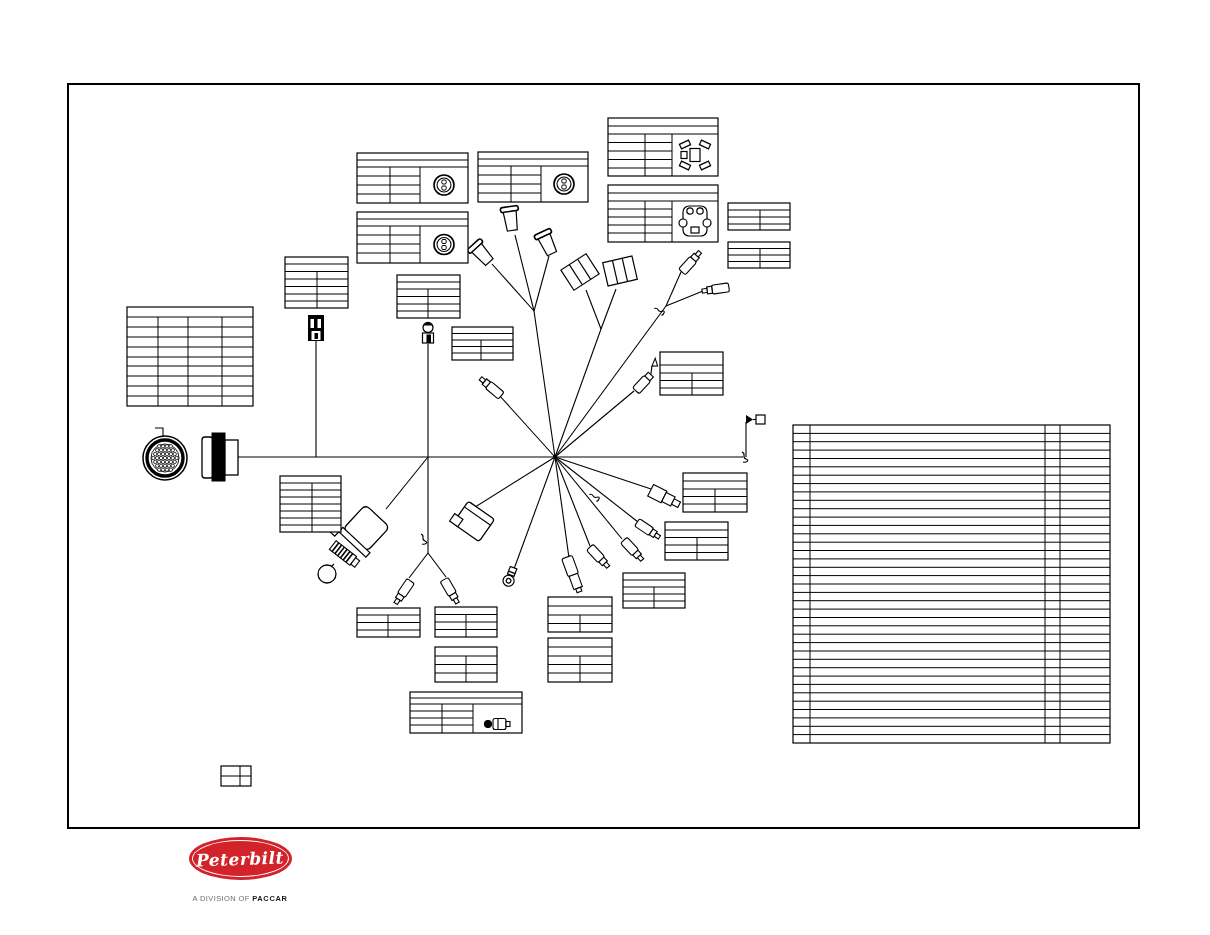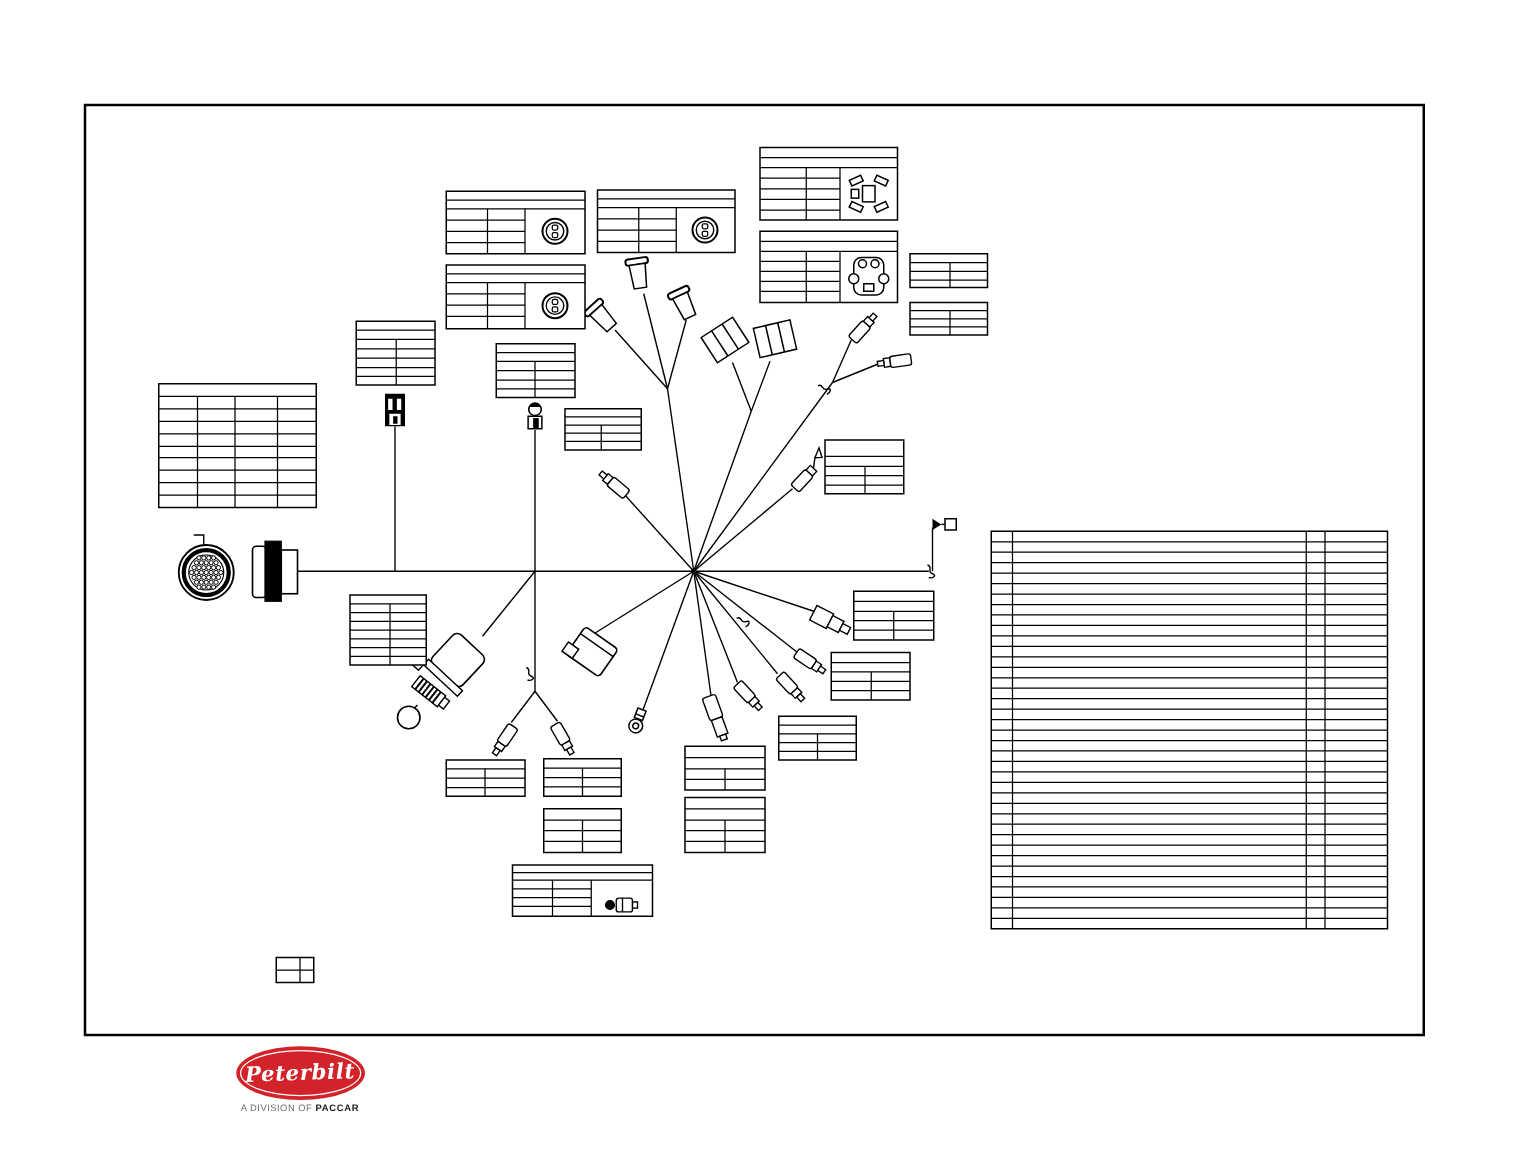--- a/index.html
+++ b/index.html
@@ -10,21 +10,21 @@
   svg *{vector-effect:none;}
   .logo{position:absolute;left:185px;top:837px;width:110px;}
   .logo-oval{position:relative;width:103px;height:43px;border-radius:50%;
              margin:0 auto;display:flex;align-items:center;justify-content:center;}
   .logo-ring{position:absolute;left:3px;top:3px;right:3px;bottom:3px;
              border:1.5px solid #fff;border-radius:50%;}
   .logo-script{position:relative;color:#fff;
                font-family:"DejaVu Serif", serif;
                font-style:italic;font-weight:bold;font-size:17px;
                letter-spacing:0.5px;transform:rotate(-2deg);}
-  .logo-tagline{margin-top:2px;text-align:center;font-size:7.5px;
+  .logo-tagline{margin-top:14px;text-align:center;font-size:7.5px;
                 letter-spacing:0.4px;color:#6d6e71;white-space:nowrap;}
   .logo-tagline b{color:#1a1a1a;font-weight:bold;letter-spacing:0.6px;}
 </style>
 </head>
 <body>
 
 <div id="stage">
 
 <svg id="diagram-svg" width="1210" height="935" viewBox="0 0 1210 935">
   <defs>

